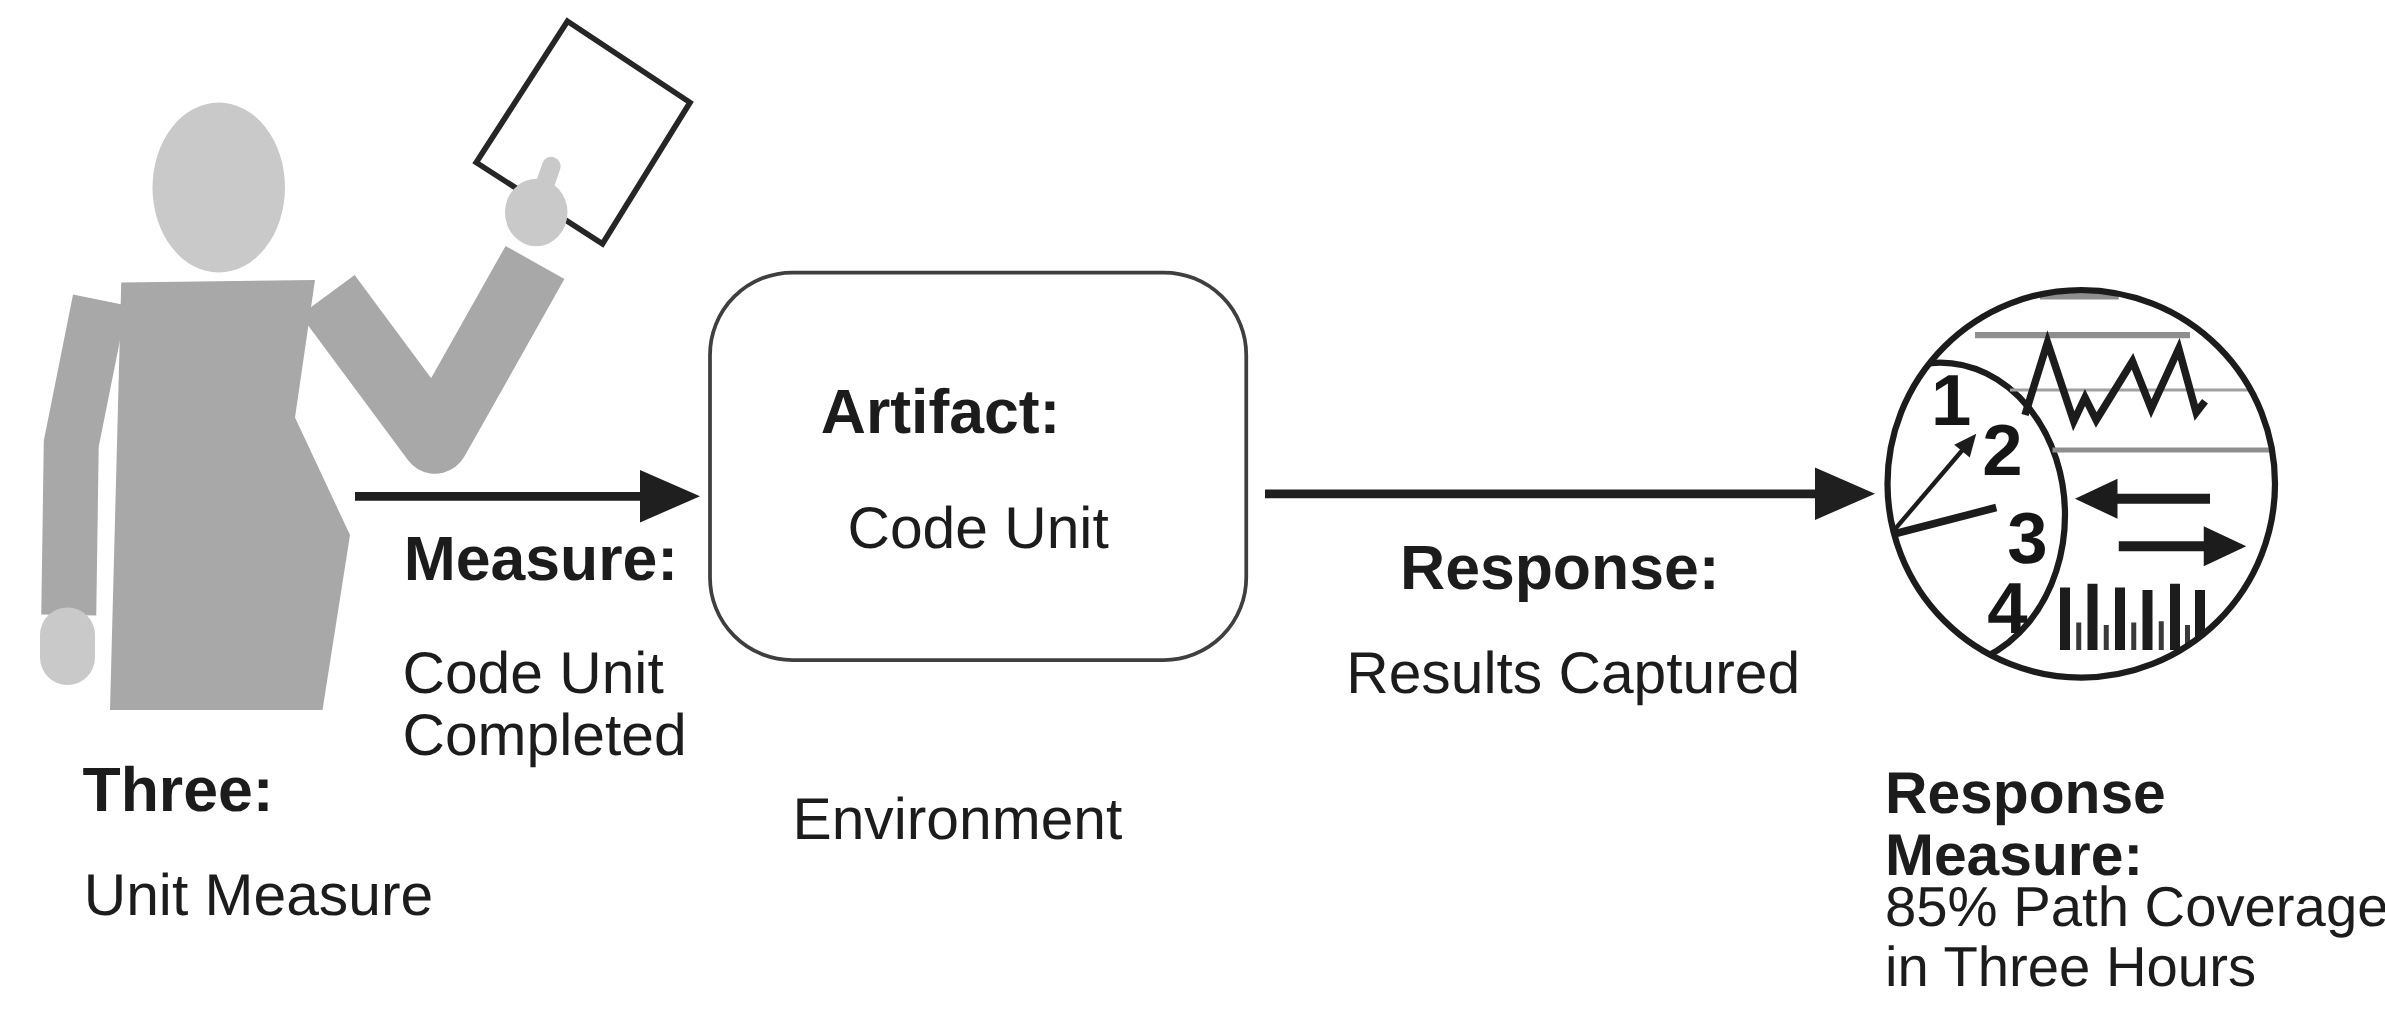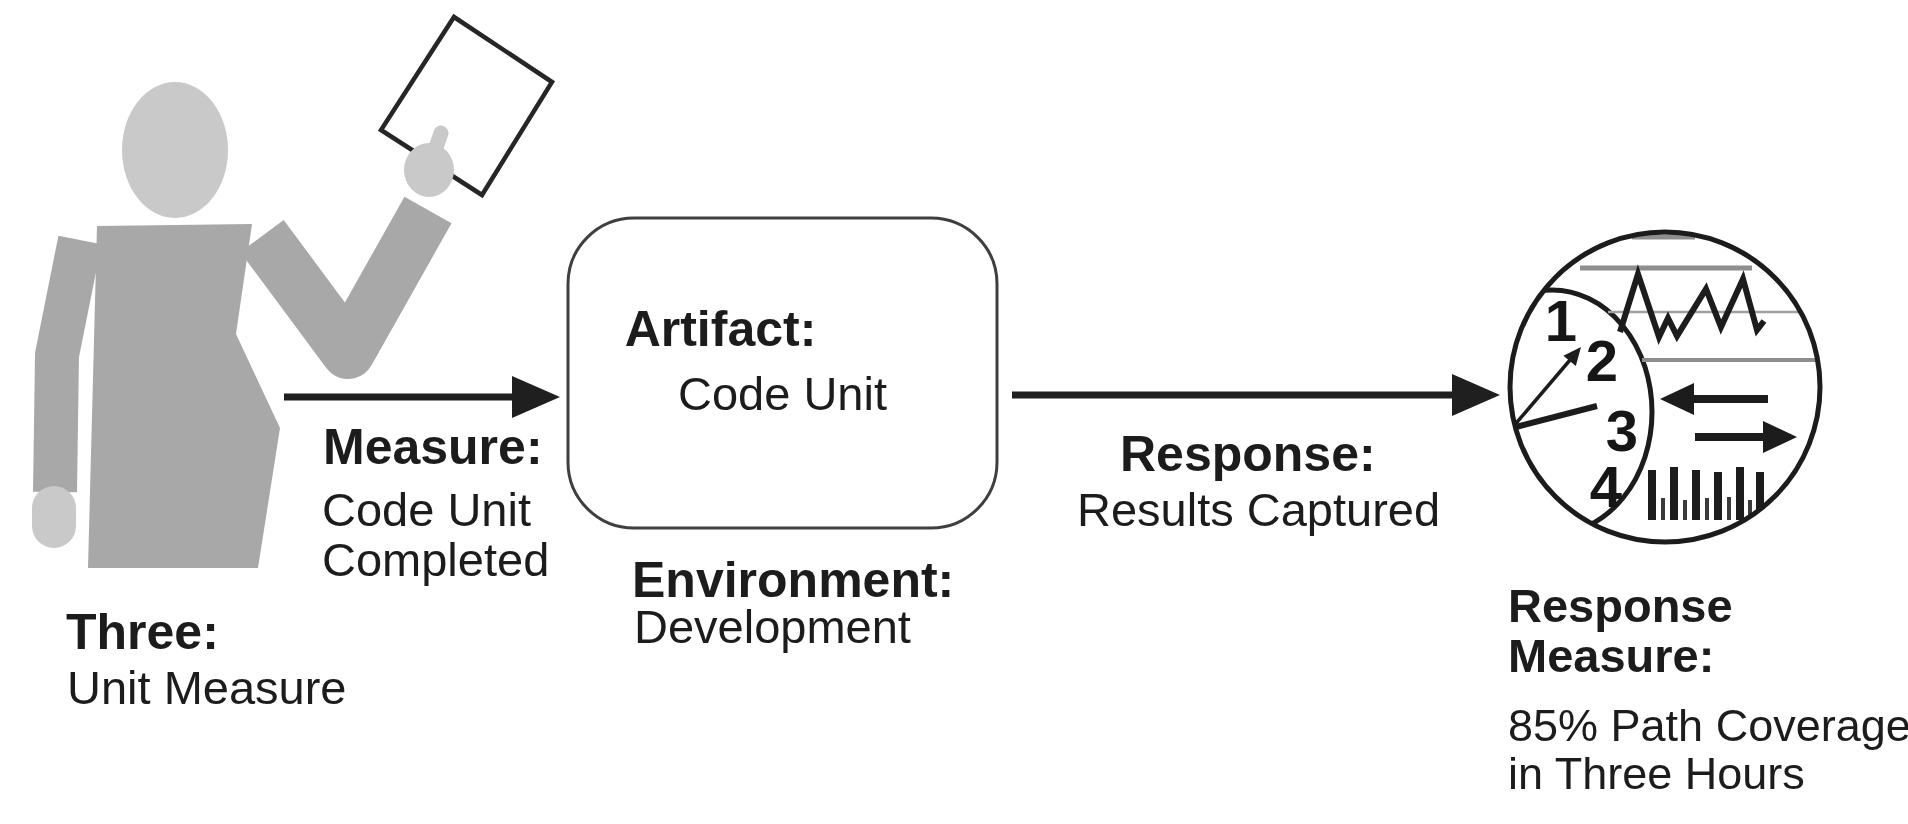--- a/index.html
+++ b/index.html
@@ -12,21 +12,21 @@
   }
   .stage svg{position:absolute;left:0;top:0;}
   .t{
     position:absolute;
     color:#1c1c1c;
     line-height:1.06;
     white-space:normal;
   }
   .b{font-weight:bold;}
   .f50{font-size:50px;}
-  .f47{font-size:47px;}
+  .f47{font-size:47px;margin-top:28px;}
   .f45{font-size:45px;}
   .center{text-align:center;}
   .clock-num{
     position:absolute;
     color:#161616;
     font-size:58px;
     font-weight:bold;
     transform:translate(-50%,-50%);
     line-height:1;
   }
@@ -129,25 +129,24 @@
   <span class="clock-num" style="left:1602px;top:361px">2</span>
   <span class="clock-num" style="left:1622px;top:431px">3</span>
   <span class="clock-num" style="left:1606px;top:487px">4</span>
 
   <div class="t b f50" style="left:66px;top:606px">Three:</div>
   <div class="t f47" style="left:67px;top:663px">Unit Measure</div>
 
   <div class="t b f50" style="left:323px;top:421px">Measure:</div>
   <div class="t f47" style="left:322px;top:485px;width:245px">Code Unit Completed</div>
 
-  <div class="t b f50 center" style="left:536px;top:303px;width:369px">Artifact:</div>
+  <div class="t b f50 center" style="left:568px;top:303px;width:369px">Artifact:</div>
   <div class="t f47 center" style="left:568px;top:369px;width:429px">Code Unit</div>
 
-  <div class="t b f50" style="left:632px;top:554px">Environment:</div>
-  <div class="t f47" style="left:634px;top:602px">Development</div>
+  <div class="t f47" style="left:634px;top:602px">Environment</div>
 
   <div class="t b f50" style="left:1120px;top:428px">Response:</div>
   <div class="t b f47" style="left:1508px;top:581px;width:270px">Response Measure:</div>
 
   <div class="t f47" style="left:1077px;top:485px">Results Captured</div>
   <div class="t f45" style="left:1508px;top:702px;width:420px">85% Path Coverage in Three Hours</div>
 
 </div>
 
 </body></html>

